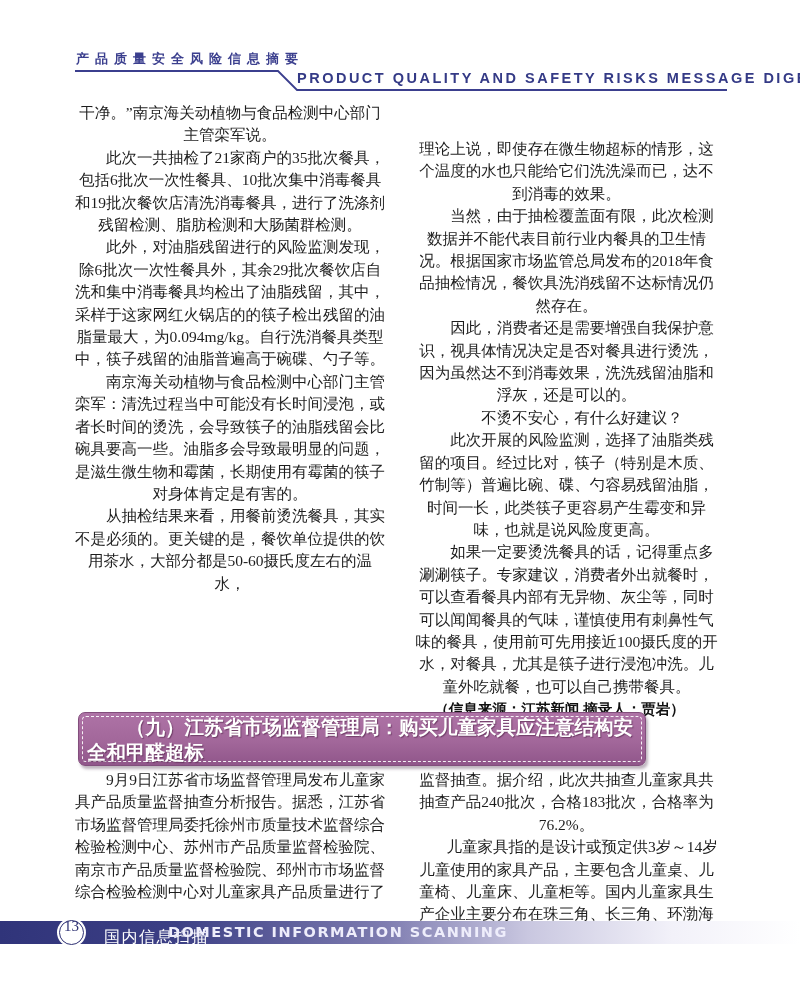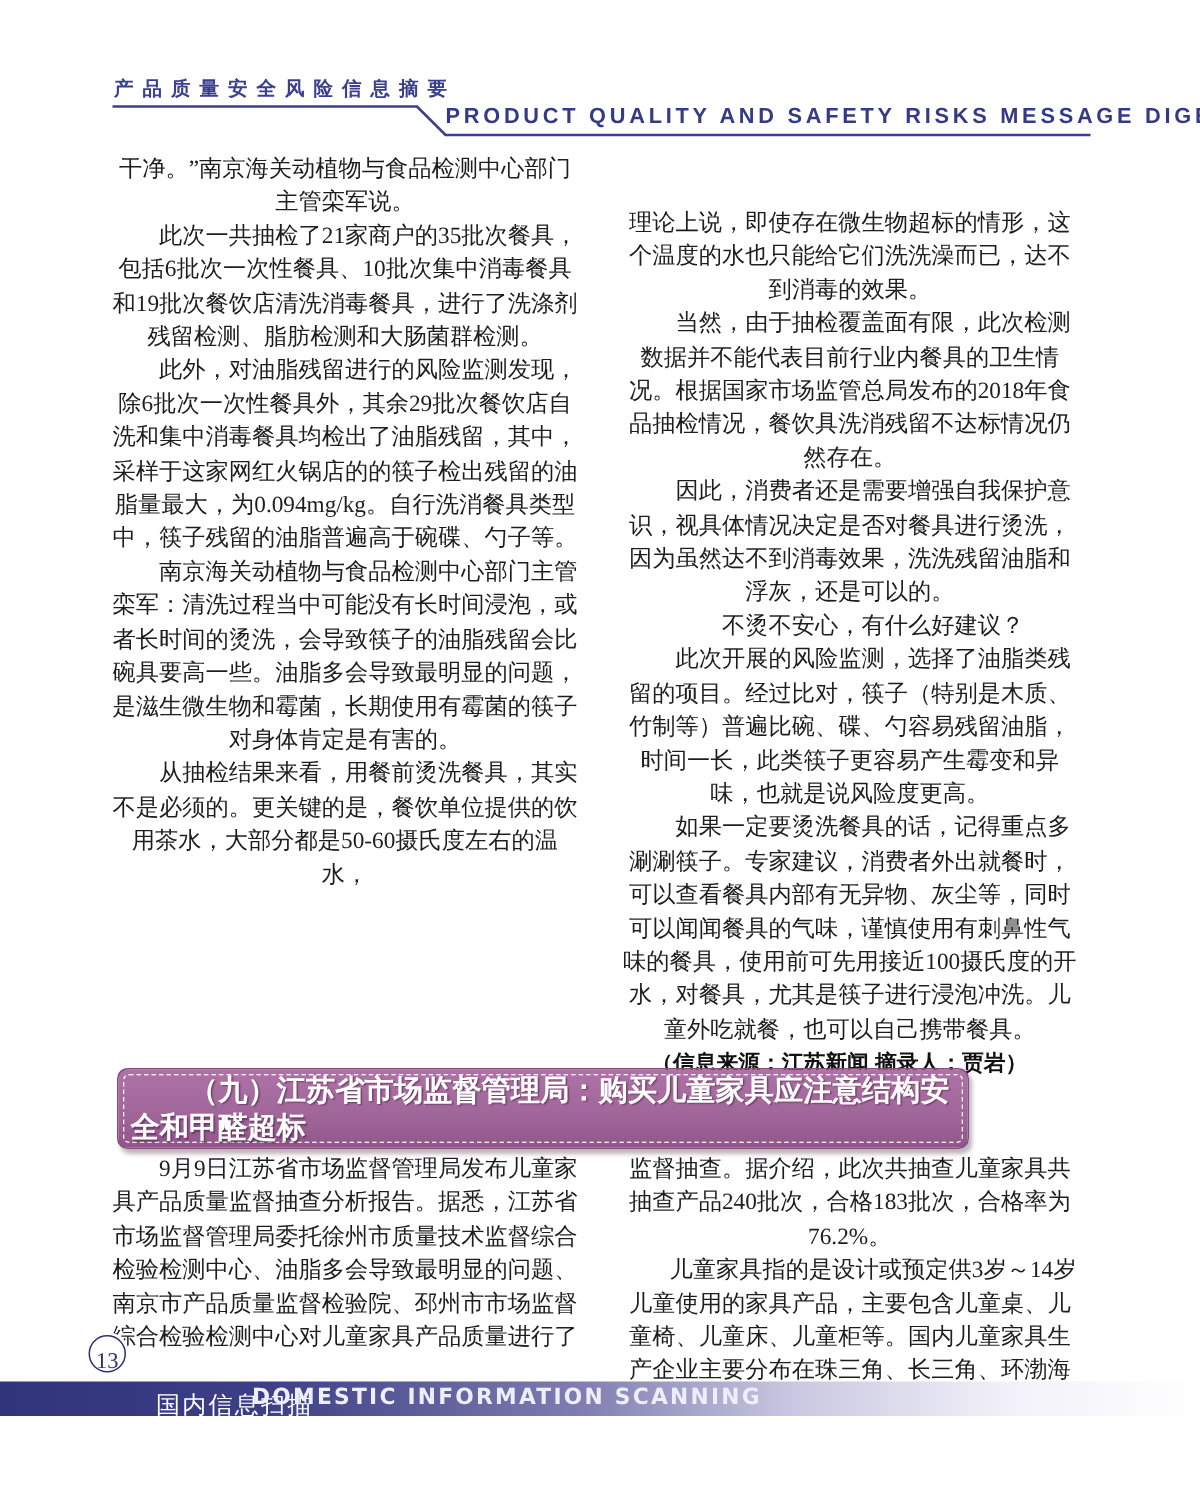--- a/index.html
+++ b/index.html
@@ -65,23 +65,23 @@
     text-indent:2em;
     text-shadow:1px 1px 1px rgba(70,25,60,.55);
     font-family:"Liberation Serif","DejaVu Serif",serif;
   }
   
   .footer-bar{
     position:absolute;left:0;top:921px;width:800px;height:23px;
     background:linear-gradient(90deg,#30347a 0%,#3c3f85 22%,#7e7cb0 48%,#c9c7e0 66%,#f2f1f9 84%,#ffffff 100%);
   }
   .page-circle{
-    position:absolute;left:57px;top:888px;width:29px;height:29px;
+    position:absolute;left:57px;top:918px;width:29px;height:29px;
     background:#ffffff;border-radius:50%;
-    display:flex;align-items:flex-end;justify-content:center;
+    display:flex;align-items:flex-start;justify-content:center;
   }
   .page-circle .ring{
     position:absolute;inset:2px;border:1.5px solid #2e3173;border-radius:50%;
   }
   .page-circle .num{
     position:relative;
     font-family:"Liberation Serif","DejaVu Serif",serif;
     font-size:15px;color:#2e3173;
   }
   .footer-zh{
@@ -125,21 +125,21 @@
     <p>如果一定要烫洗餐具的话，记得重点多涮涮筷子。专家建议，消费者外出就餐时，可以查看餐具内部有无异物、灰尘等，同时可以闻闻餐具的气味，谨慎使用有刺鼻性气味的餐具，使用前可先用接近100摄氏度的开水，对餐具，尤其是筷子进行浸泡冲洗。儿童外吃就餐，也可以自己携带餐具。</p>
     <p class="source-line">（信息来源：江苏新闻  摘录人：贾岩）</p>
   </div>
 
   <div class="banner">
     <div class="banner-dotted"></div>
     <div class="banner-text">（九）江苏省市场监督管理局：购买儿童家具应注意结构安全和甲醛超标</div>
   </div>
 
   <div class="col c2-left">
-    <p>9月9日江苏省市场监督管理局发布儿童家具产品质量监督抽查分析报告。据悉，江苏省市场监督管理局委托徐州市质量技术监督综合检验检测中心、油脂多会导致最明显的问题、南京市产品质量监督检验院、邳州市市场监督综合检验检测中心对儿童家具产品质量进行了</p>
+    <p>9月9日江苏省市场监督管理局发布儿童家具产品质量监督抽查分析报告。据悉，江苏省市场监督管理局委托徐州市质量技术监督综合检验检测中心、苏州市产品质量监督检验院、南京市产品质量监督检验院、邳州市市场监督综合检验检测中心对儿童家具产品质量进行了</p>
   </div>
 
   <div class="col c2-right">
     <p class="noindent">监督抽查。据介绍，此次共抽查儿童家具共抽查产品240批次，合格183批次，合格率为76.2%。</p>
     <p>儿童家具指的是设计或预定供3岁～14岁儿童使用的家具产品，主要包含儿童桌、儿童椅、儿童床、儿童柜等。国内儿童家具生产企业主要分布在珠三角、长三角、环渤海湾、</p>
   </div>
 
   <div class="footer-bar"></div>
   <div class="page-circle">
     <span class="ring"></span>

